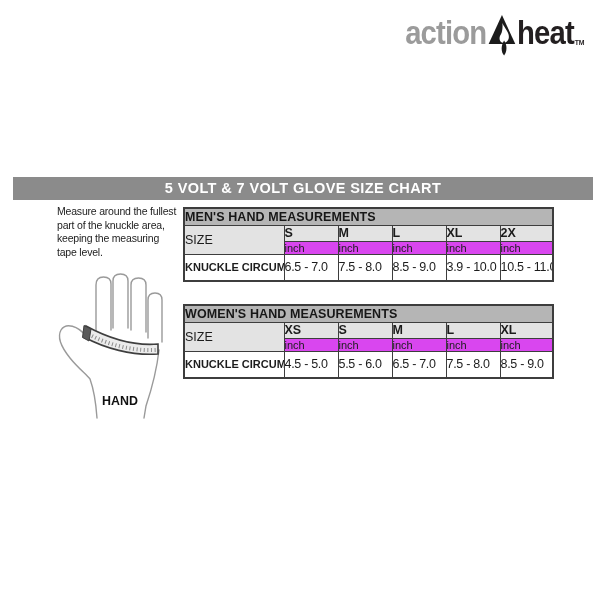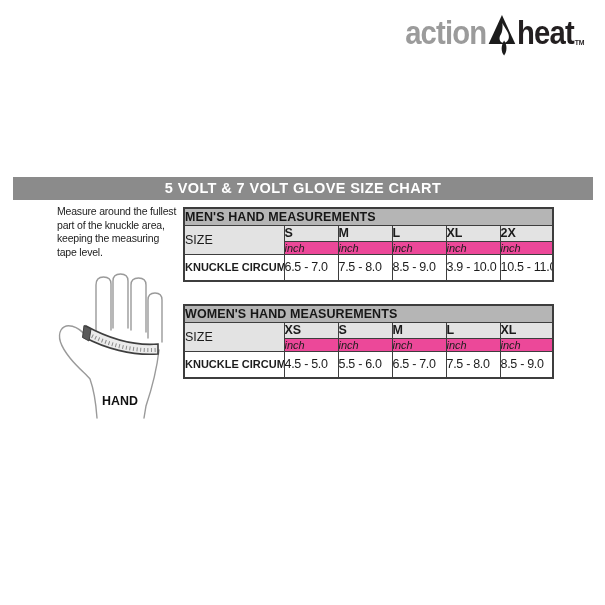--- a/index.html
+++ b/index.html
@@ -66,21 +66,21 @@
   .size-table td {
     border:1px solid #3d3d3d; text-align:left; vertical-align:middle;
     padding:0; color:#1c1c1c; overflow:hidden; white-space:nowrap;
   }
   .t-title td {
     height:17px; background:#b5b5b5;
     font-size:12.5px; font-weight:bold; letter-spacing:0.1px; color:#171717;
   }
   .t-corner { background:#e3e3e3; font-size:12.5px; font-weight:normal; }
   .t-size   { height:16px; background:#e3e3e3; font-size:12.5px; font-weight:bold; }
-  .t-unit   { height:13px; background:#ec4899; font-size:11px; font-style:italic; color:#2a2a2a; }
+  .t-unit   { height:13px; background:#d946ef; font-size:11px; color:#2a2a2a; }
   .t-rowlabel {
     height:27px; background:#ffffff;
     font-size:11px; font-weight:bold; line-height:12px; white-space:normal;
   }
   .t-val { background:#ffffff; font-size:12.5px; letter-spacing:-0.3px; }
 
   
   .watermark { position:absolute; left:563px; top:577px; width:38px; height:27px; }
 </style>
 </head>

